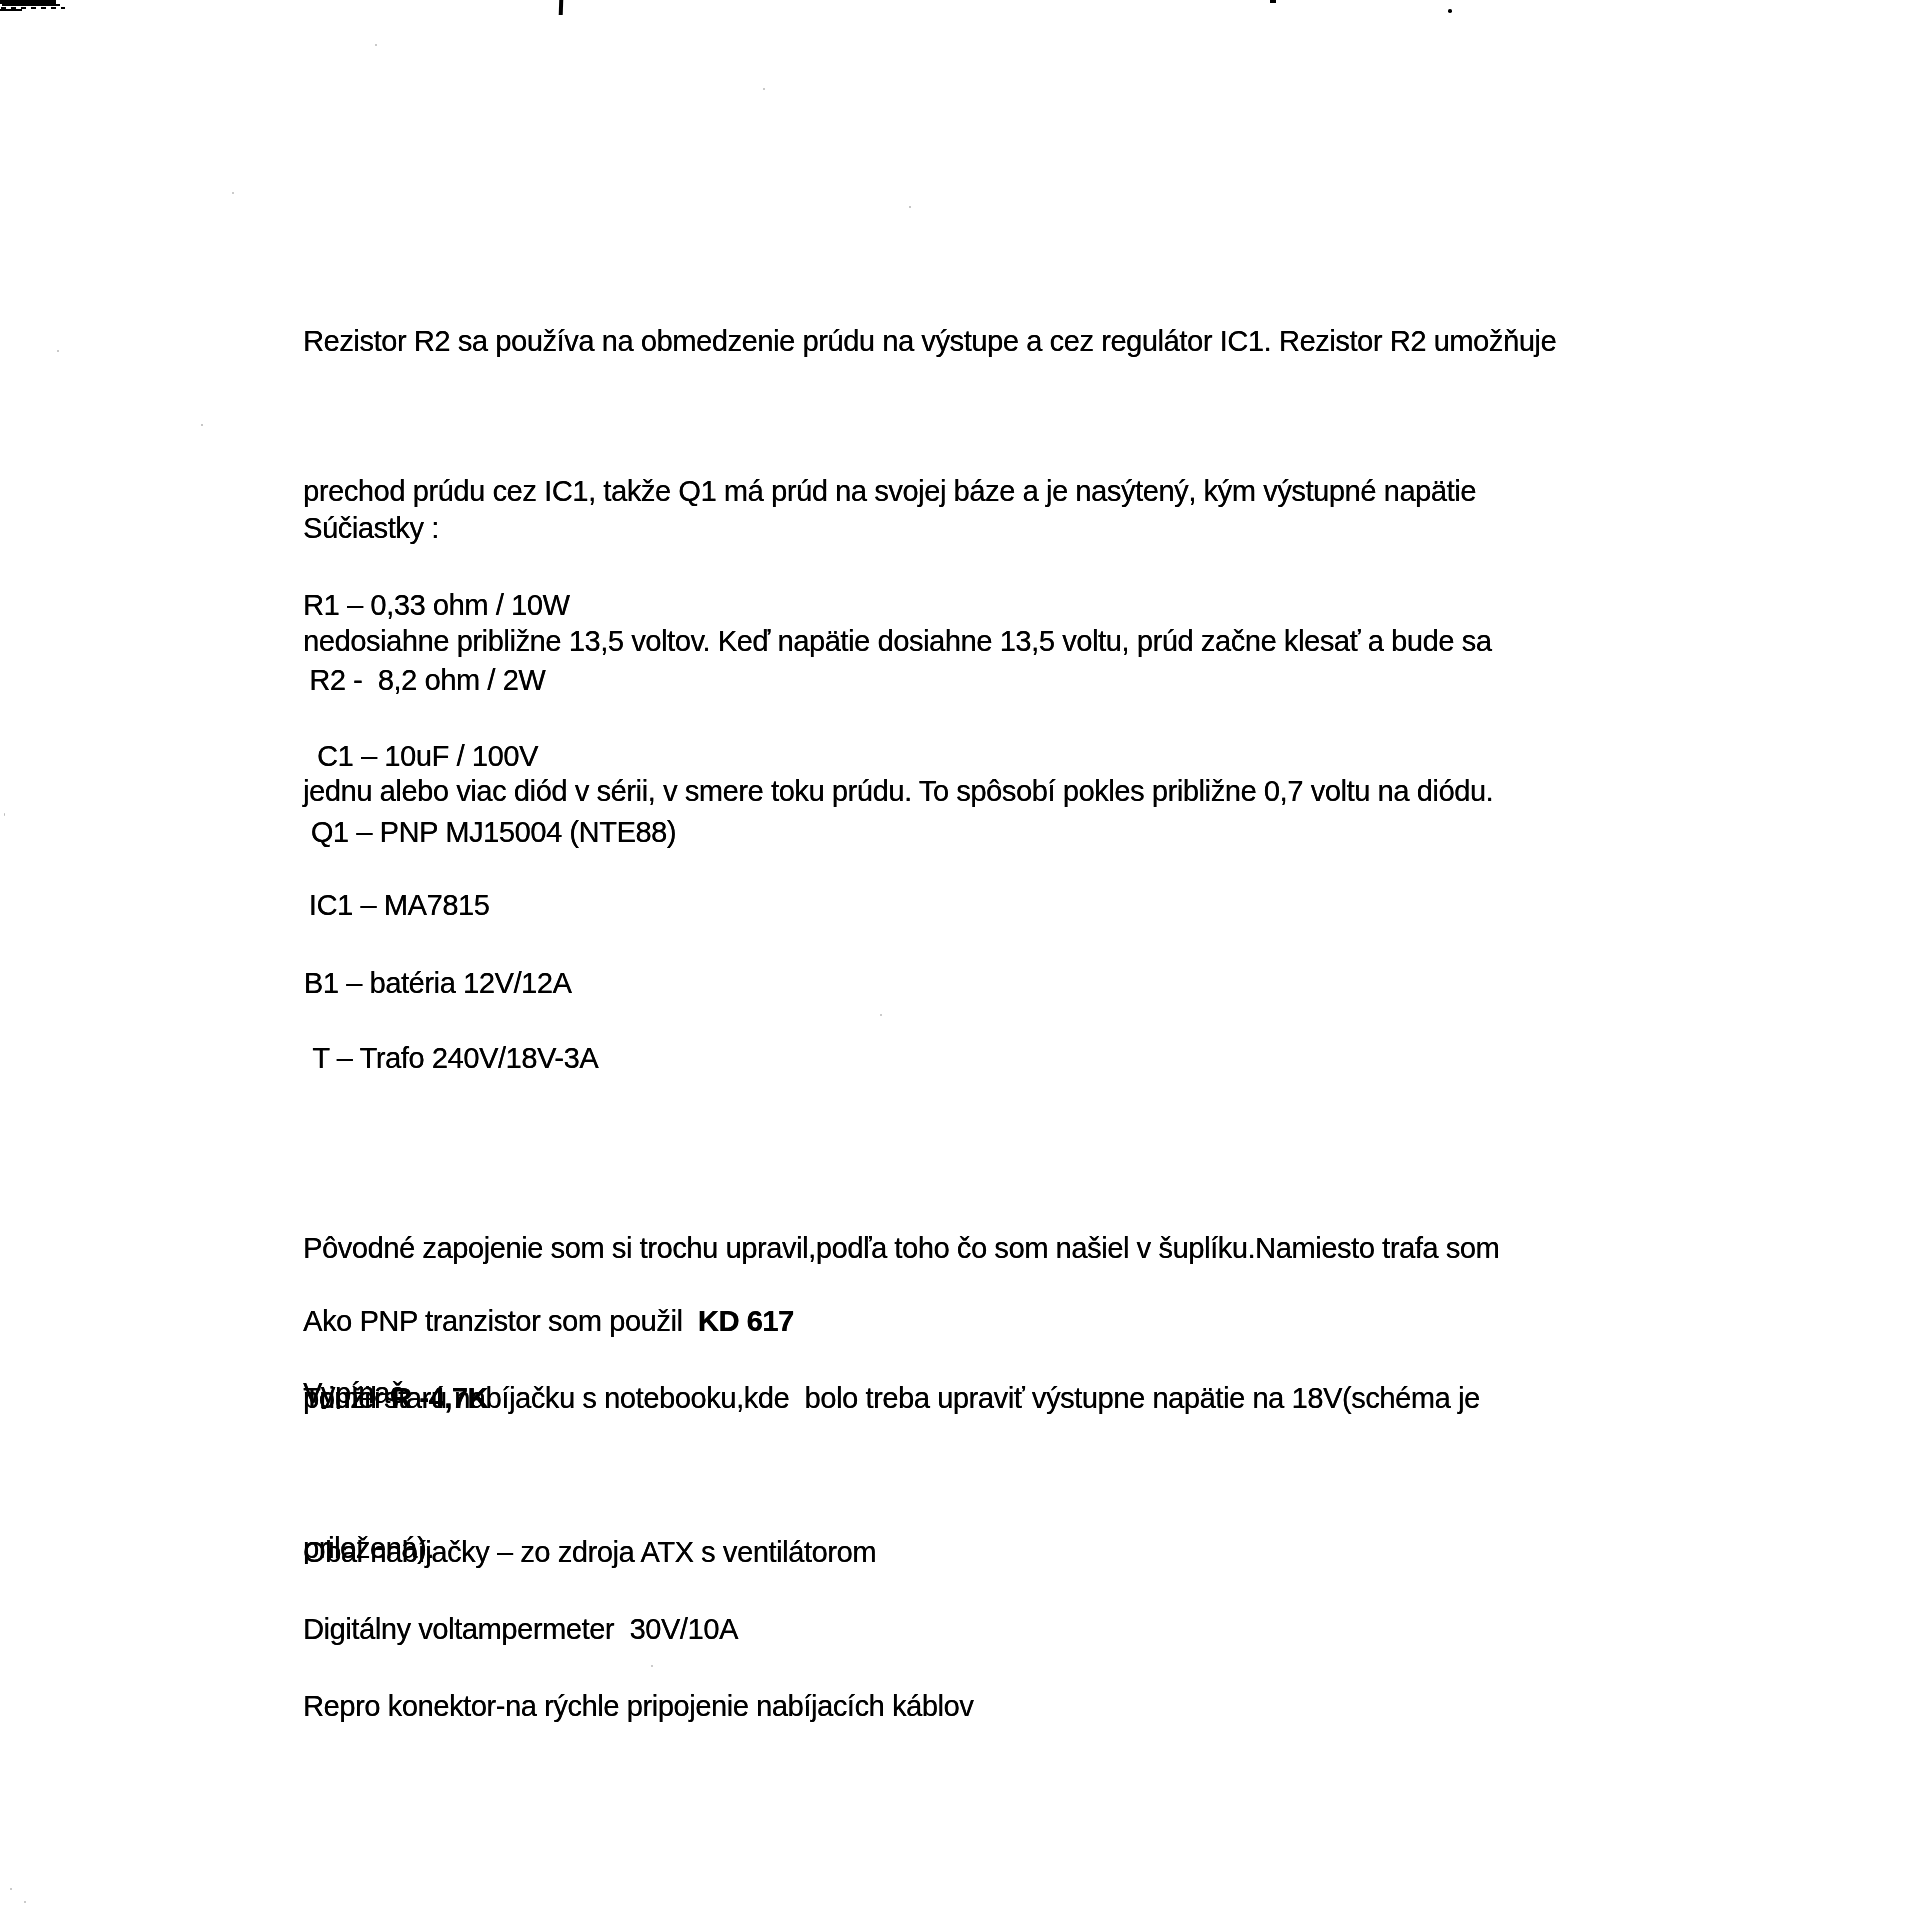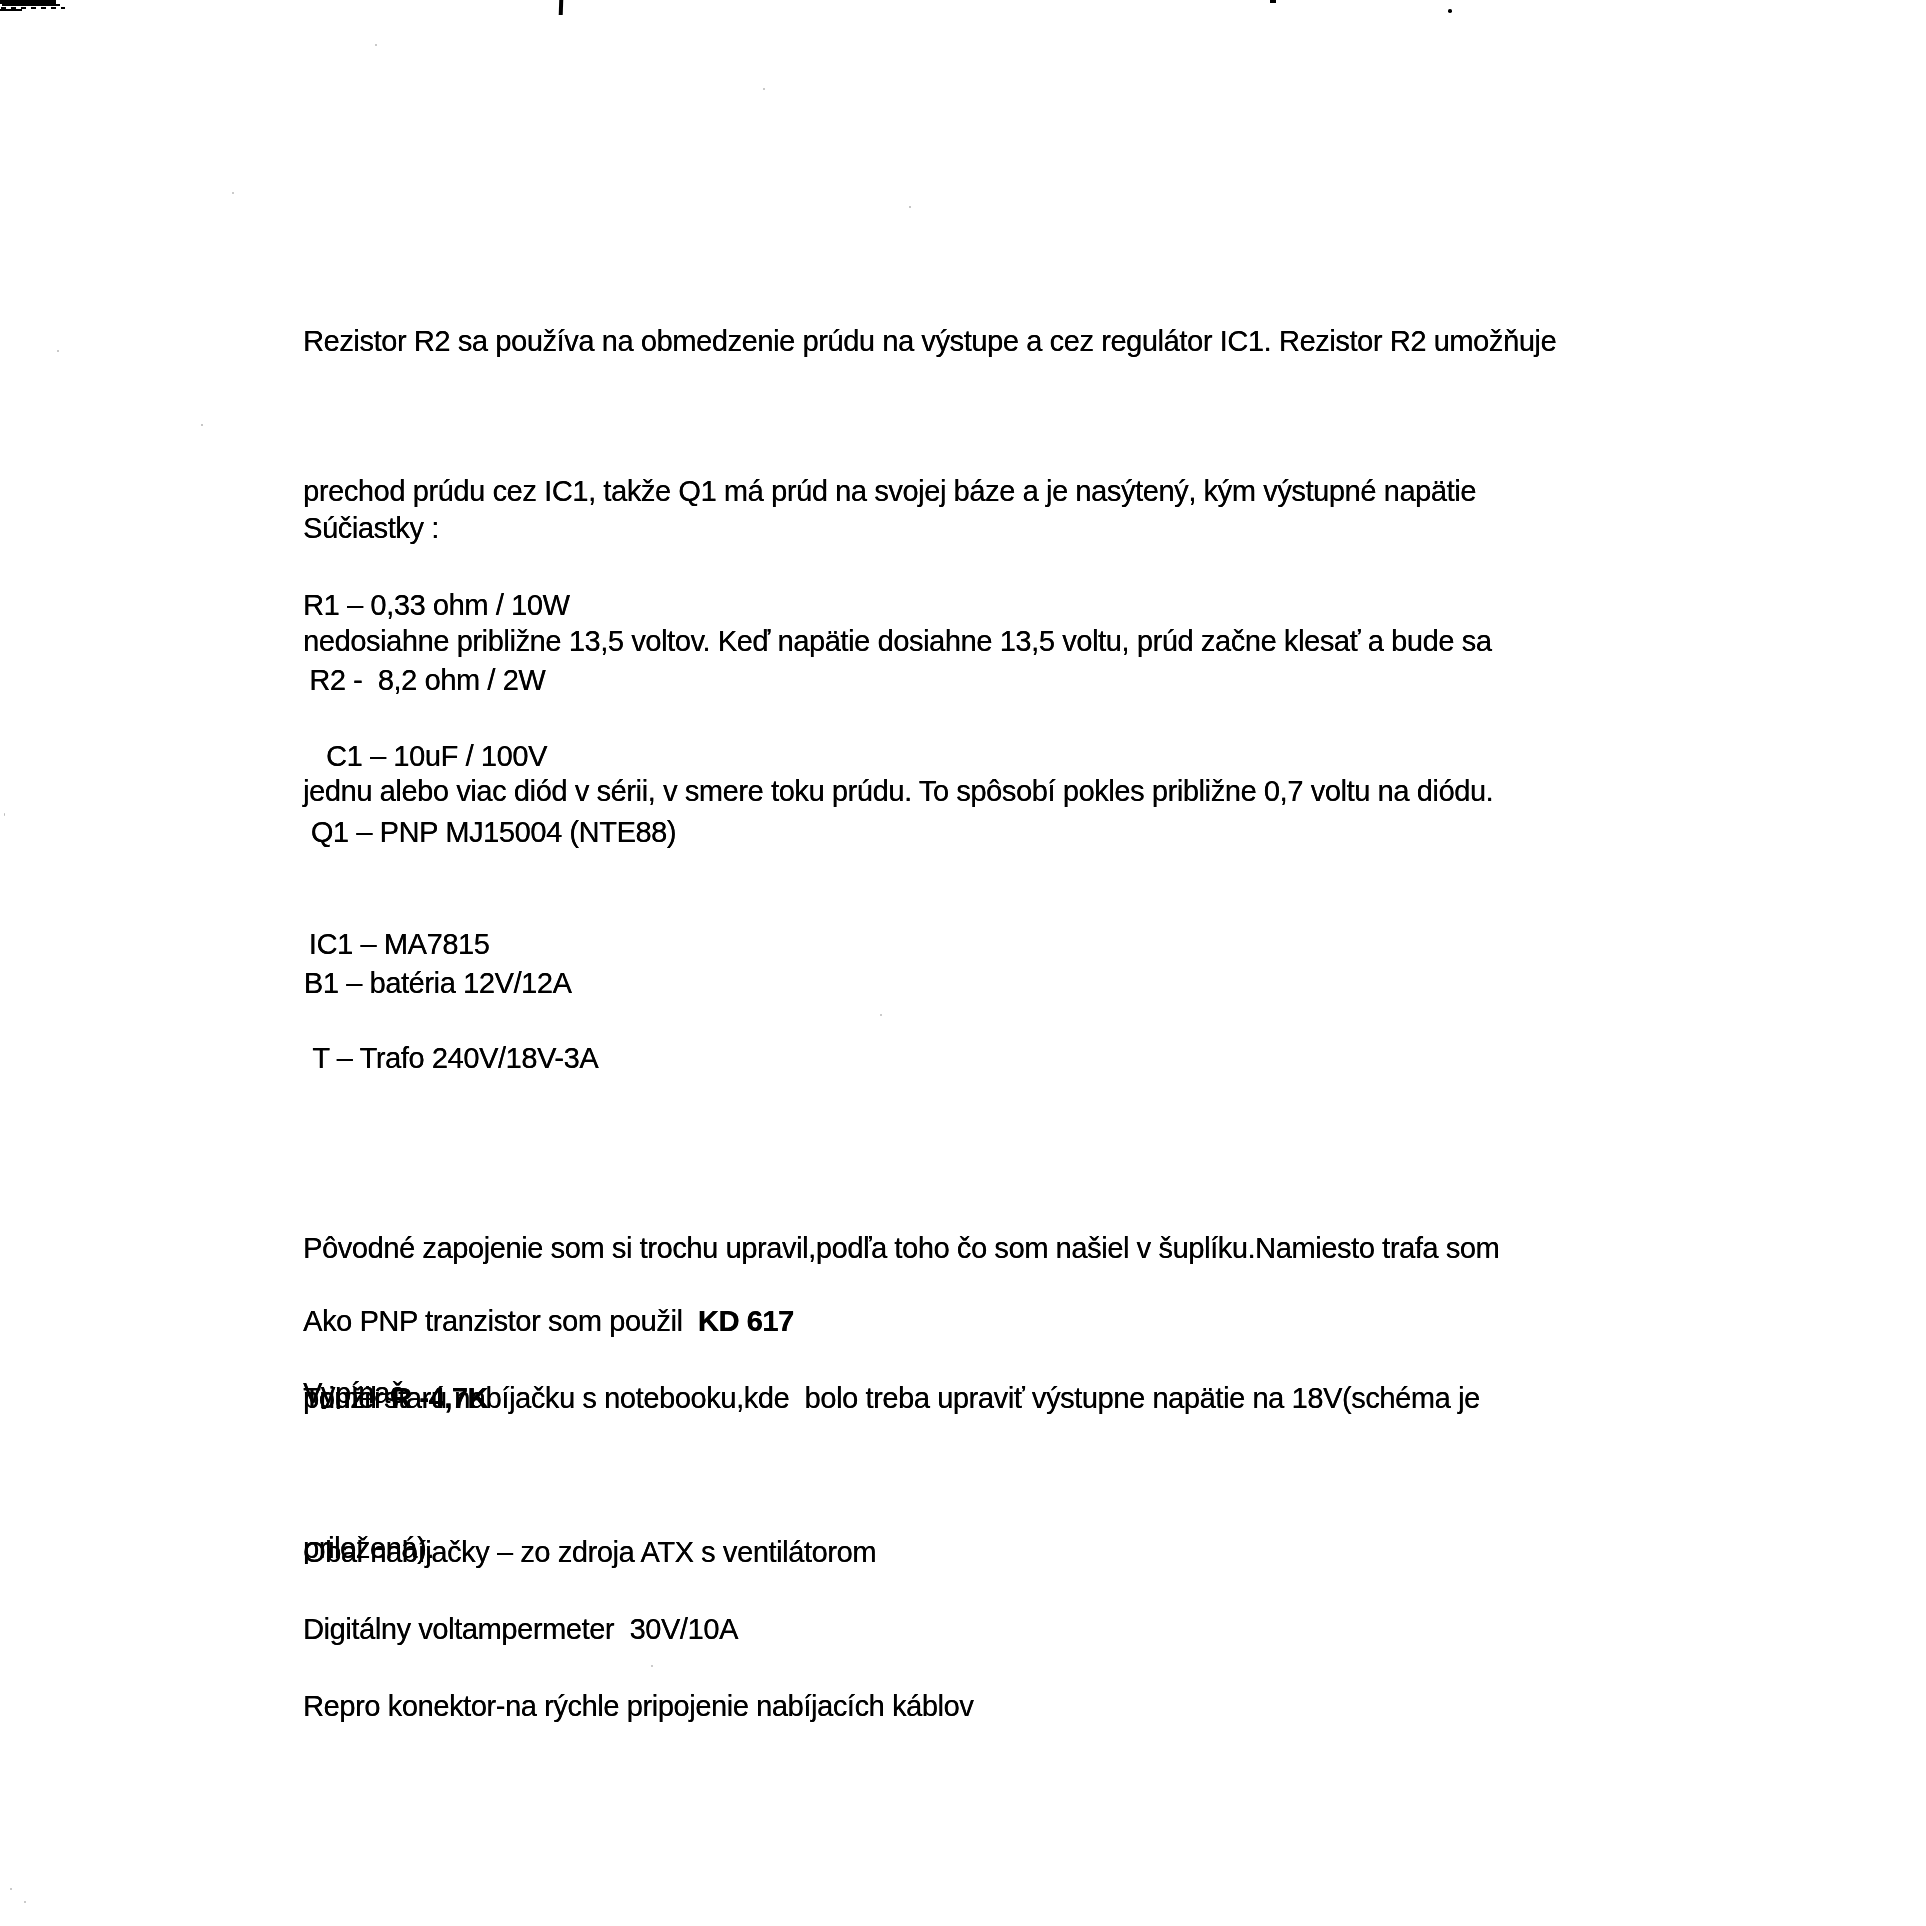--- a/index.html
+++ b/index.html
@@ -45,23 +45,23 @@
     <div>Rezistor R2 sa používa na obmedzenie prúdu na výstupe a cez regulátor IC1. Rezistor R2 umožňuje</div>
     <div>prechod prúdu cez IC1, takže Q1 má prúd na svojej báze a je nasýtený, kým výstupné napätie</div>
     <div>nedosiahne približne 13,5 voltov. Keď napätie dosiahne 13,5 voltu, prúd začne klesať a bude sa</div>
     <div>jednu alebo viac diód v sérii, v smere toku prúdu. To spôsobí pokles približne 0,7 voltu na diódu.</div>
   </div>
 
   <div class="txt" style="top:503px;">Súčiastky :</div>
 
   <div class="txt" style="top:580px; margin-left:0px;">R1 – 0,33 ohm / 10W</div>
   <div class="txt" style="top:655px; margin-left:6.2px;">R2 -  8,2 ohm / 2W</div>
-  <div class="txt" style="top:731px; margin-left:23px;">C1 – 10uF / 100V</div>
+  <div class="txt" style="top:731px; margin-left:14px;">C1 – 10uF / 100V</div>
   <div class="txt" style="top:807px; margin-left:7.7px;">Q1 – PNP MJ15004 (NTE88)</div>
-  <div class="txt" style="top:919px; margin-left:5.8px;">IC1 – MA7815</div>
+  <div class="txt" style="top:880px; margin-left:5.8px;">IC1 – MA7815</div>
   <div class="txt" style="top:958px; margin-left:0.8px;">B1 – batéria 12V/12A</div>
   <div class="txt" style="top:1033px; margin-left:9.2px;">T – Trafo 240V/18V-3A</div>
 
   <div class="txt" style="top:1123px;">
     <div>Pôvodné zapojenie som si trochu upravil,podľa toho čo som našiel v šuplíku.Namiesto trafa som</div>
     <div>použil starú nabíjačku s notebooku,kde  bolo treba upraviť výstupne napätie na 18V(schéma je</div>
     <div>priložená).</div>
   </div>
 
   <div class="txt" style="top:1296px;"><span>Ako PNP tranzistor som použil  </span><span class="b">KD 617</span></div>

